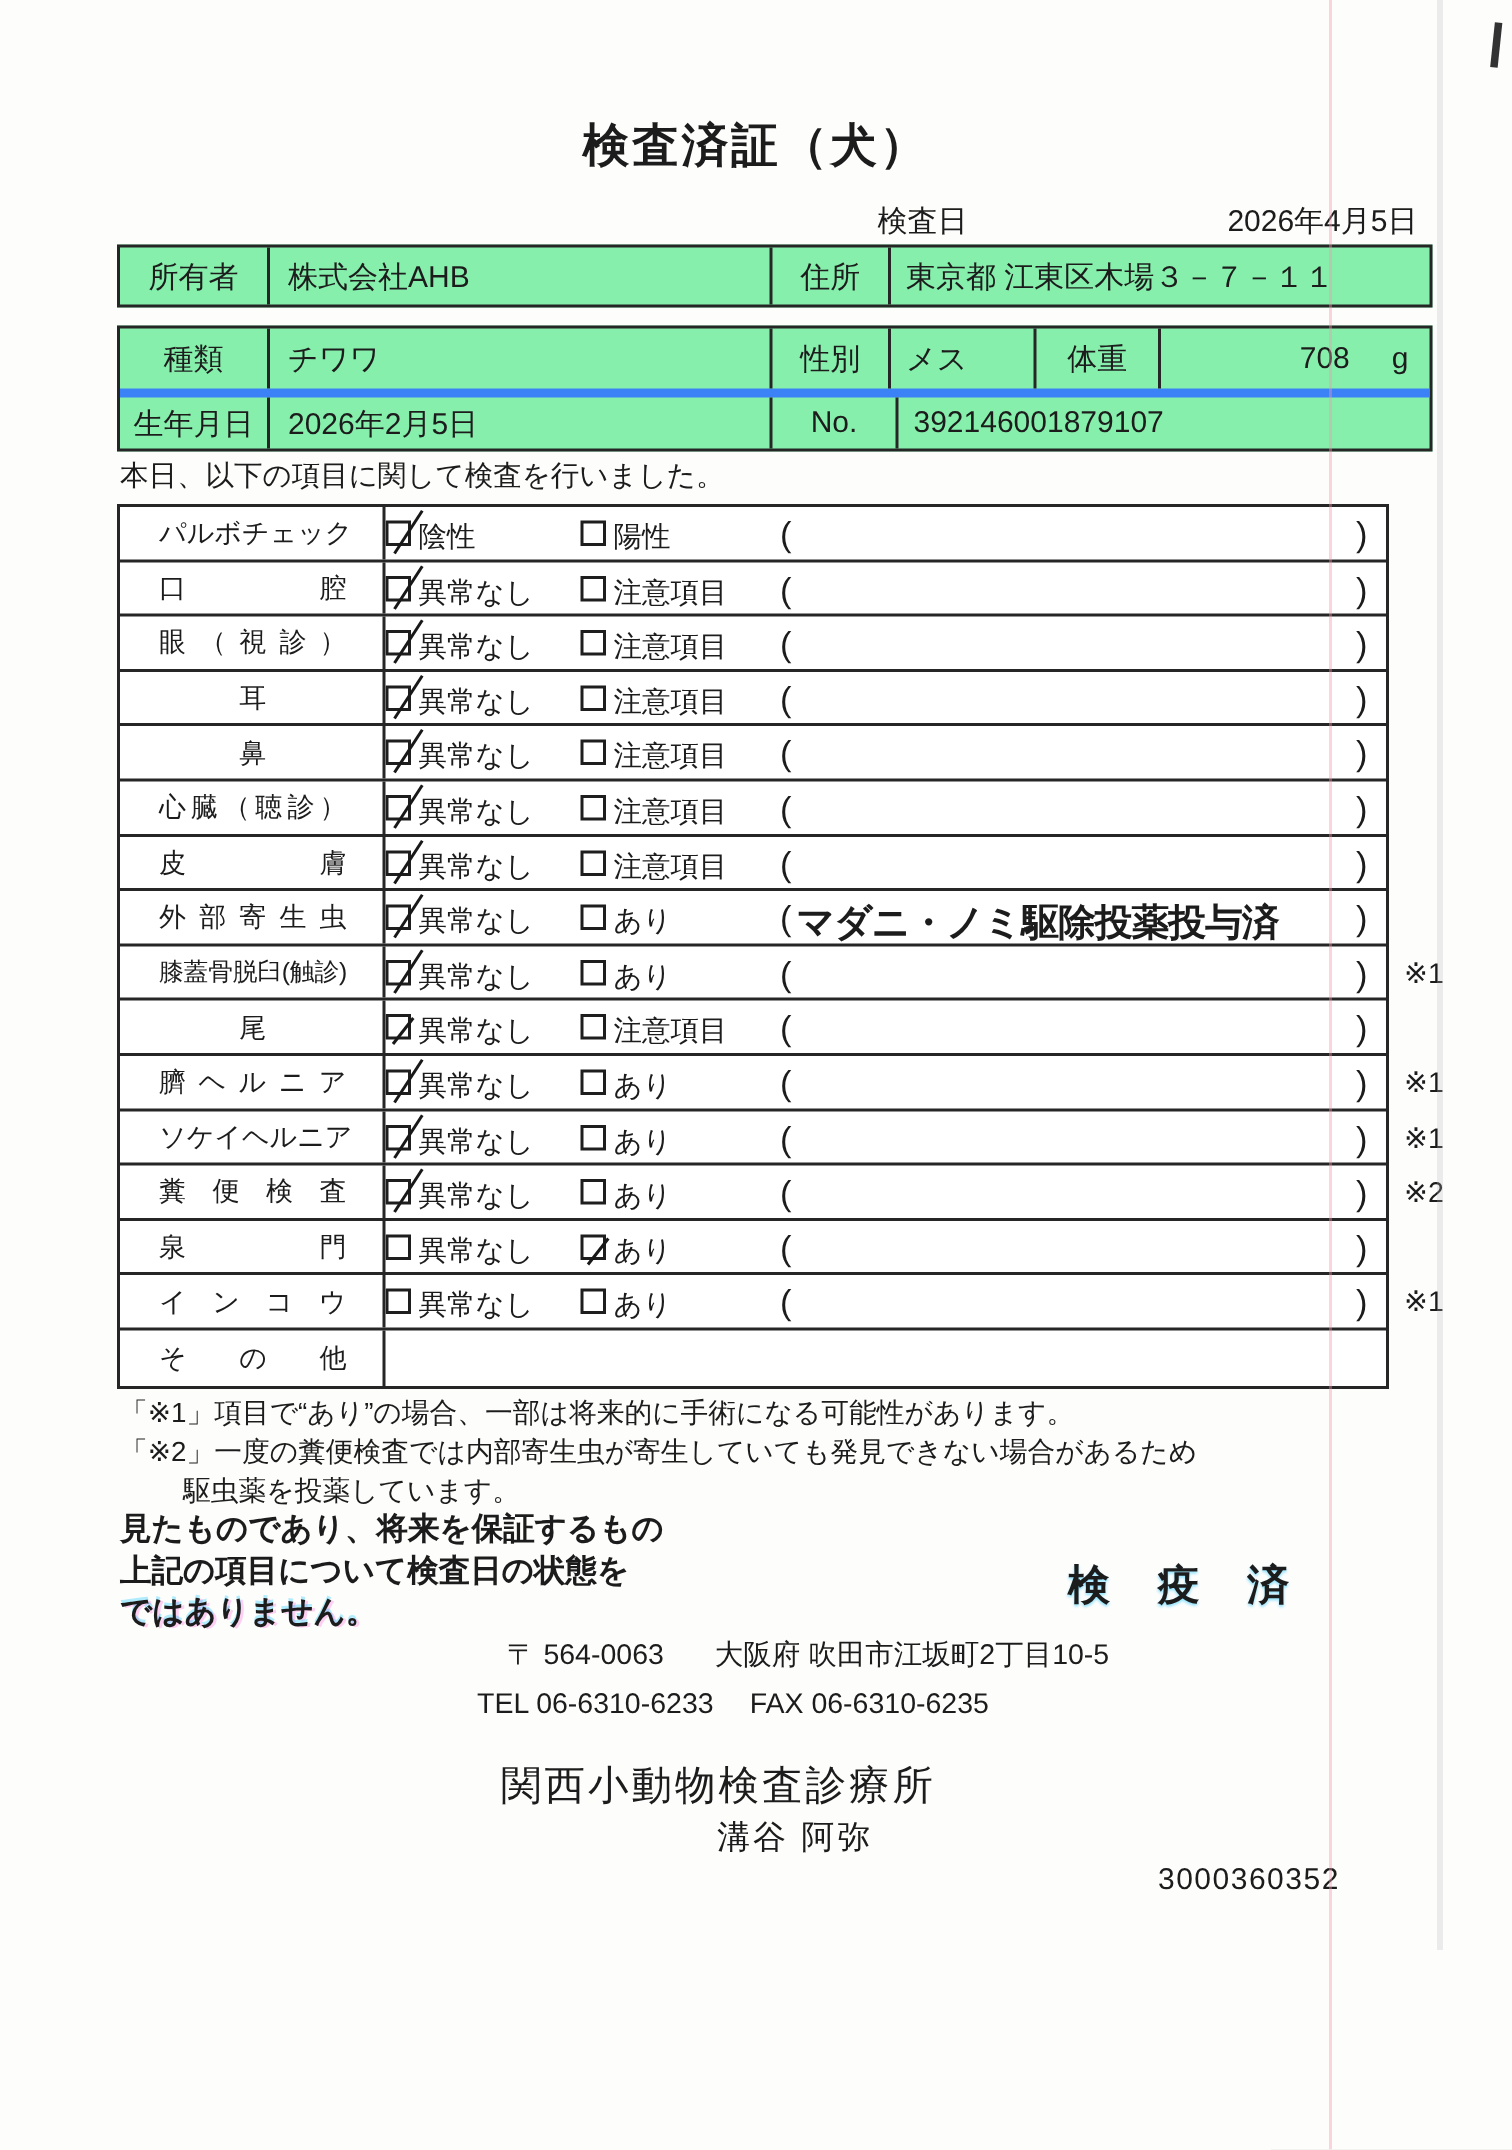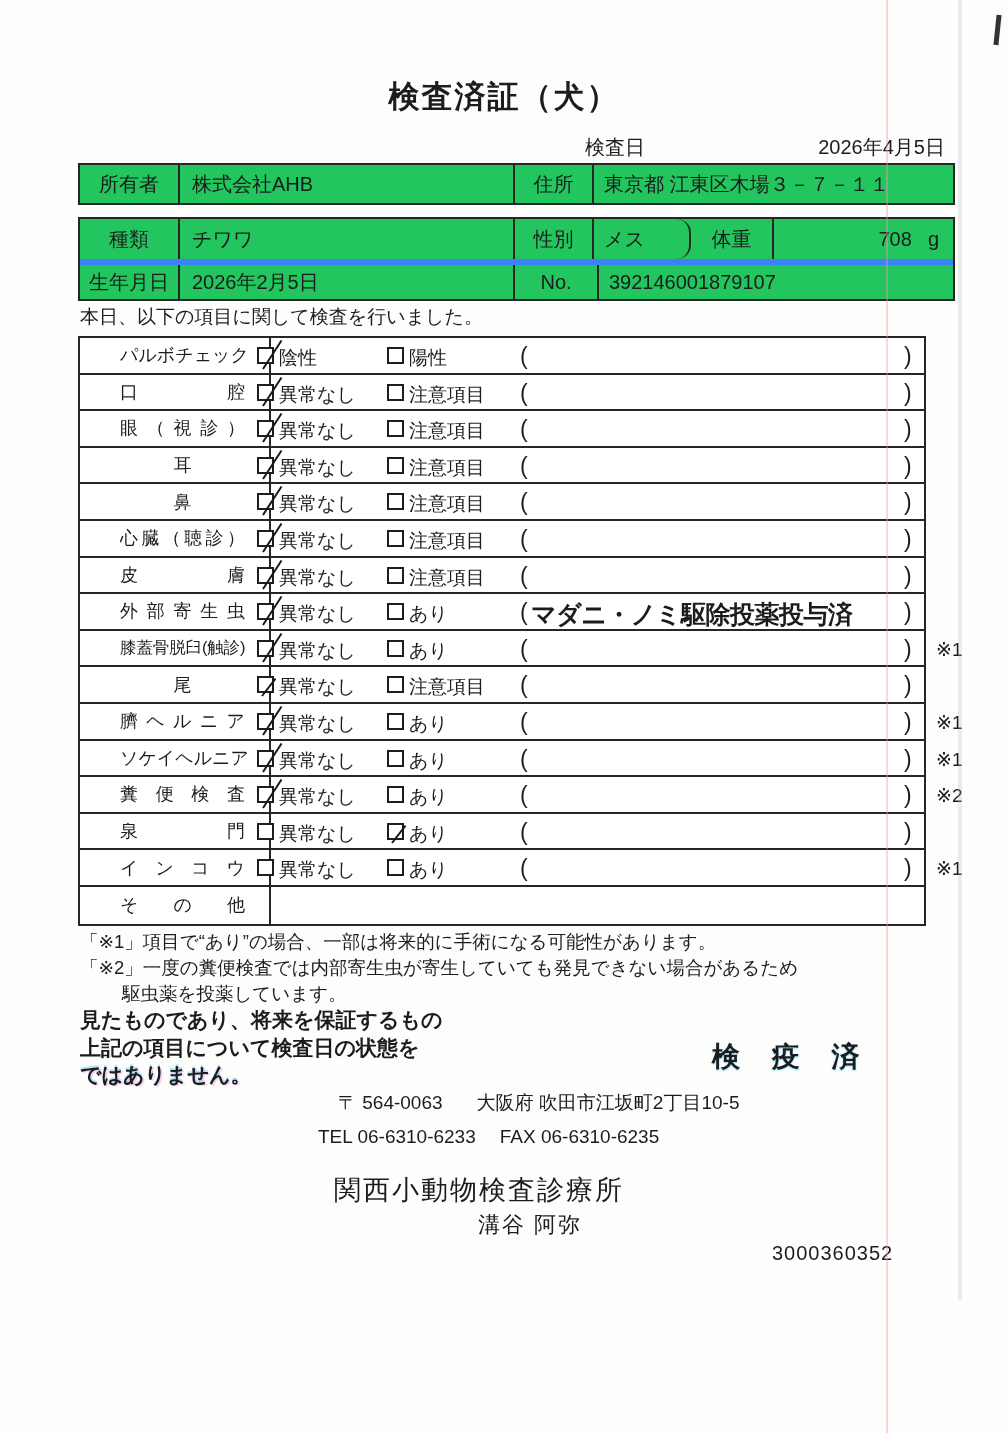--- a/index.html
+++ b/index.html
@@ -9,39 +9,39 @@
     background:#fdfdfc; overflow:hidden; color:#1c1c1c;
     font-family:"Liberation Sans","DejaVu Sans",sans-serif;
   }
   .abs { position:absolute; }
 
   
   .title { left:0; right:0; top:76px; text-align:center; font-size:31px; font-weight:600; letter-spacing:2px; }
   .insp-date { left:585px; top:134px; width:360px; display:flex; justify-content:space-between; font-size:20px;gap:22px; }
 
   
-  .tbl { left:78px; width:877px; border:2px solid #262626; background:#22c55e; }
+  .tbl { left:78px; width:877px; border:2px solid #262626; background:#86efac; }
   .owner-tbl { top:163px; }
   .info-tbl  { top:217px; }
   .trow { display:flex; height:38px; }
   .info-tbl .trow { height:40px; }
   .trow + .trow { border-top:6px solid #3b82f6; }
   .tcell { border-right:2px solid #262626; display:flex; align-items:center; padding:0 10px; font-size:20px; overflow:hidden; white-space:nowrap; }
   .tcell.lab { justify-content:center; padding:0 2px; }
   .tcell.last { border-right:none; flex:1; }
-  .w100{width:100px;} .w335{width:335px;padding-left:12px;} .w79{width:79px;} .w97{width:97px;border-radius:14px;} .w83{width:83px;} .w84{width:84px;}
-  .weight-cell { justify-content:flex-end; padding-right:14px; gap:16px; }
+  .w100{width:100px;} .w335{width:335px;padding-left:12px;} .w79{width:79px;} .w97{width:97px;} .w83{width:83px;} .w84{width:84px;}
+  .weight-cell { justify-content:flex-end; padding-right:14px; gap:28px; }
 
   .intro { left:80px; top:304px; font-size:19px; }
 
   
   .checklist { left:78px; top:336px; width:848px; border:2px solid #262626; background:#fff; }
   .check-row { position:relative; height:36.6px; border-bottom:2px solid #262626; }
   .check-row:last-child { border-bottom:none; }
-  .row-label { position:absolute; left:16px; top:0; bottom:0; width:175px; border-right:2px solid #262626; display:flex; align-items:center; padding:0 24px; }
+  .row-label { position:absolute; left:2px; top:0; bottom:0; width:175px; border-right:2px solid #262626; display:flex; align-items:center; padding:0 24px; }
   .rl-text { width:100%; font-size:18px; text-align:justify; text-align-last:justify; white-space:nowrap; }
   .center-label .rl-text { text-align:center; text-align-last:center; }
   .small-label .rl-text { font-size:16.5px; letter-spacing:-0.5px; }
   .cb { position:absolute; top:9px; width:17px; height:17px; border:2px solid #1e1e1e; background:#fff; }
   .cb1 { left:177px; } .cb2 { left:307px; }
   .cb::after { display:none; content:""; position:absolute; width:2px; background:#181818; }
   .cb.checked-long::after { display:block; height:34px; left:3px; top:-14px; transform:rotate(33deg); transform-origin:50% 100%; }
   .cb.checked-box::after  { display:block; height:22px; left:2px; top:-4px;  transform:rotate(38deg); transform-origin:50% 100%; }
   .opt-text { position:absolute; top:7px; font-size:19px; white-space:nowrap; }
   .t1 { left:199px; } .t2 { left:329px; }

